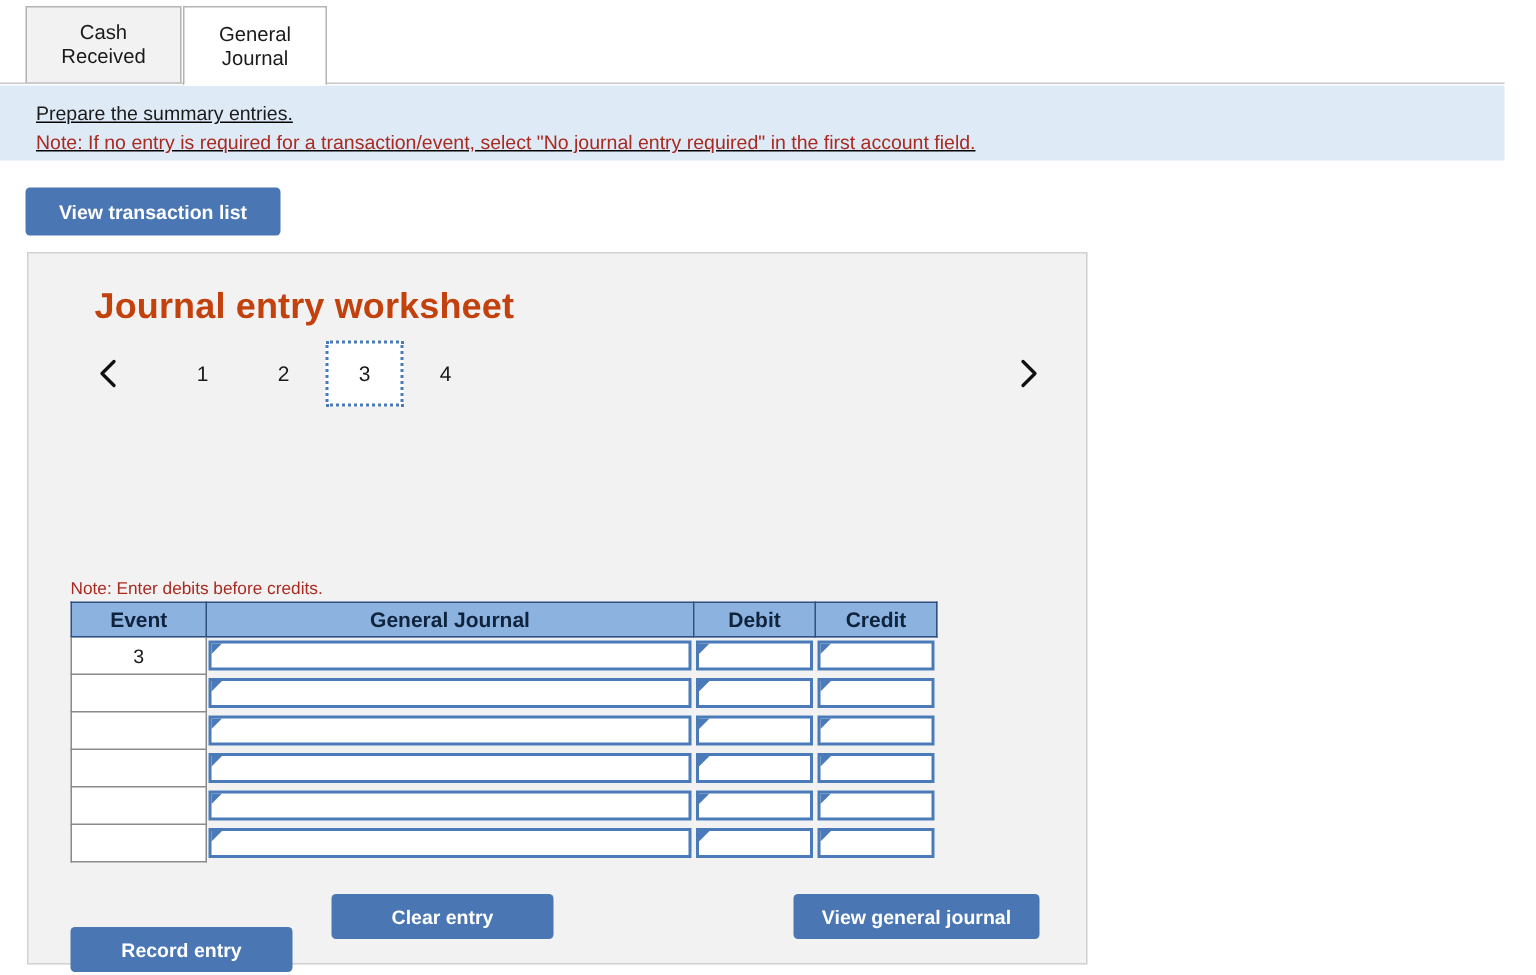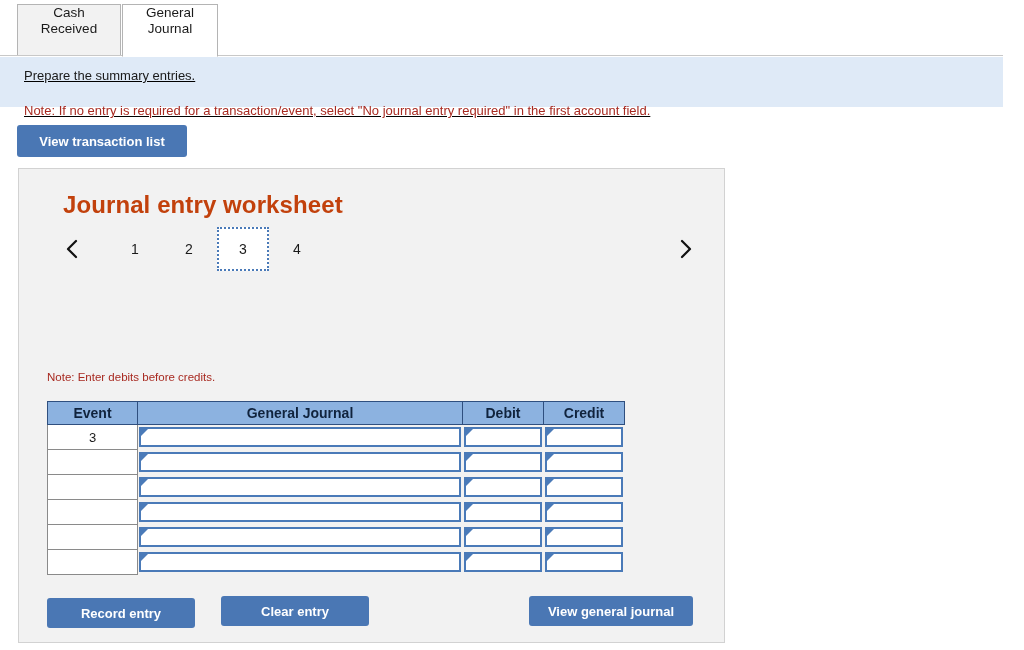--- a/index.html
+++ b/index.html
@@ -37,21 +37,21 @@
     top: 4px;
     box-sizing: border-box;
     border: 1px solid #b4b4b4;
     background: #f2f2f2;
     text-align: center;
     font-size: 13.5px;
     color: #1a1a1a;
     line-height: 1.18;
     padding: 0 10px;
     display: flex;
-    align-items: flex-start;
+    align-items: center;
     justify-content: center;
     cursor: pointer;
   }
   .tab.inactive {
     left: 17px;
     width: 104px;
     height: 52px;
   }
   .tab.active {
     left: 122px;
@@ -75,21 +75,21 @@
   }
   .banner-line1 {
     font-size: 13px;
     color: #1a1a1a;
     line-height: 17px;
   }
   .banner-line2 {
     font-size: 13px;
     color: #a82a21;
     line-height: 17px;
-    margin-top: 18px;
+    margin-top: 2px;
   }
 
   
   .btn {
     background: #4a77b4;
     color: #ffffff;
     font-size: 13px;
     font-weight: bold;
     border: none;
     border-radius: 3px;
@@ -174,21 +174,21 @@
     height: 92px;
     background: #ffffff;
     border: 1px solid #b7b7b7;
     box-sizing: border-box;
     padding: 16px 0 0 15px;
     font-size: 13.5px;
     color: #111111;
   }
   .note-debits {
     position: absolute;
-    left: 28px; top: 202px;
+    left: 28px; top: 218px;
     font-size: 11.5px;
     color: #a82a21;
   }
 
   
   .jtable {
     position: absolute;
     left: 28px; top: 232px;
     width: 577px;
     border-collapse: collapse;
@@ -240,21 +240,21 @@
     position: absolute;
     left: 0; top: 0;
     width: 0; height: 0;
     border-top: 7px solid #4a7ab8;
     border-right: 7px solid transparent;
   }
 
   
   .btn-record {
     position: absolute;
-    left: 28px; top: 429px;
+    left: 28px; top: 449px;
     width: 148px; height: 30px;
   }
   .btn-clear {
     position: absolute;
     left: 202px; top: 427px;
     width: 148px; height: 30px;
   }
   .btn-viewgj {
     position: absolute;
     left: 510px; top: 427px;

